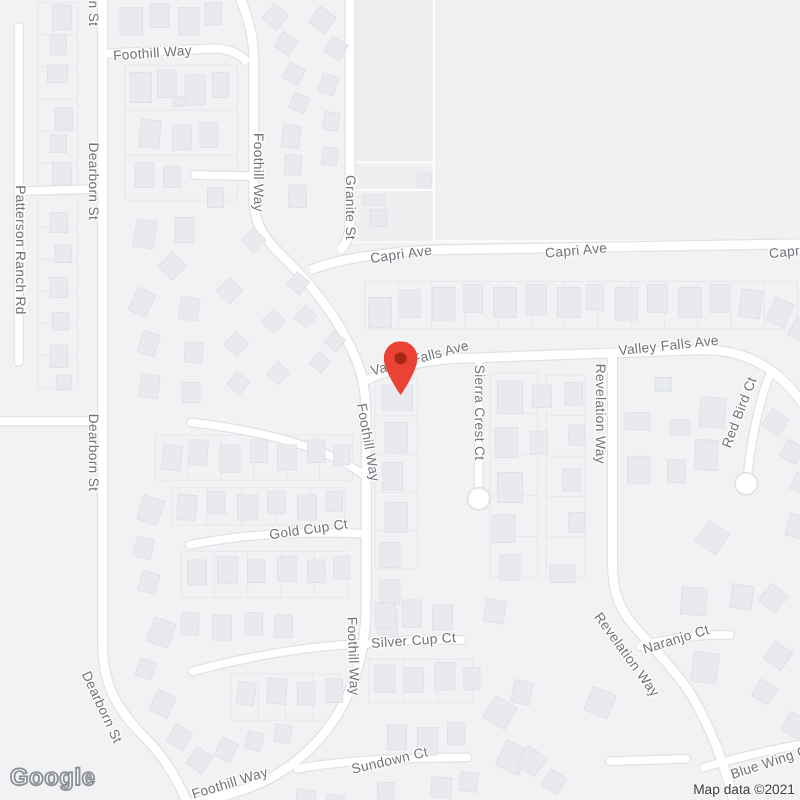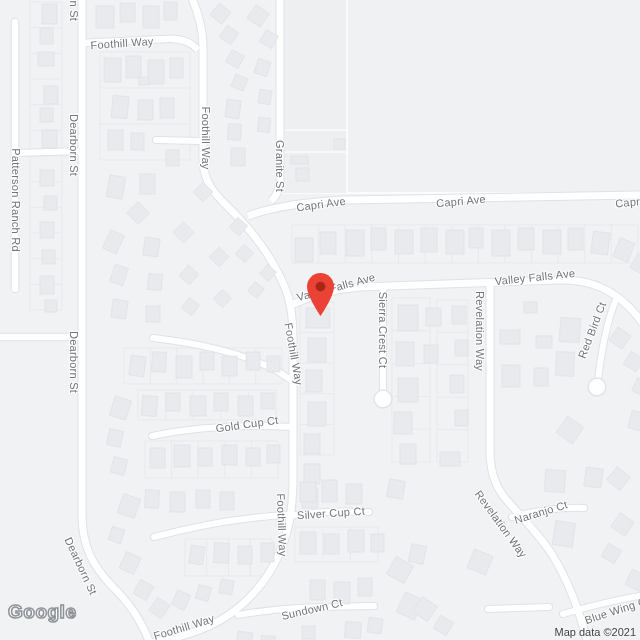--- a/index.html
+++ b/index.html
@@ -12,21 +12,21 @@
     font-size:11px;
     letter-spacing:.25px;
     color:#70757a;
     white-space:nowrap;
     text-shadow:-1px -1px 0 rgba(255,255,255,.85),1px -1px 0 rgba(255,255,255,.85),
                 -1px 1px 0 rgba(255,255,255,.85),1px 1px 0 rgba(255,255,255,.85),0 0 3px #fff;
     pointer-events:none;
   }
   #pin{position:absolute;width:27px;height:43px;z-index:30;}
   #google-logo{
-    position:absolute;left:8px;bottom:17px;z-index:40;
+    position:absolute;left:8px;bottom:6px;z-index:40;
     font-size:19px;font-weight:bold;letter-spacing:.5px;
     color:#fff;
     -webkit-text-stroke:1.5px #8e9297;
     text-shadow:0 0 1px #9aa0a6;
     cursor:pointer;
     text-align:right;
   }
   #map-attribution{
     position:absolute;right:4px;bottom:2px;z-index:40;
     font-size:11px;color:#3c4043;

